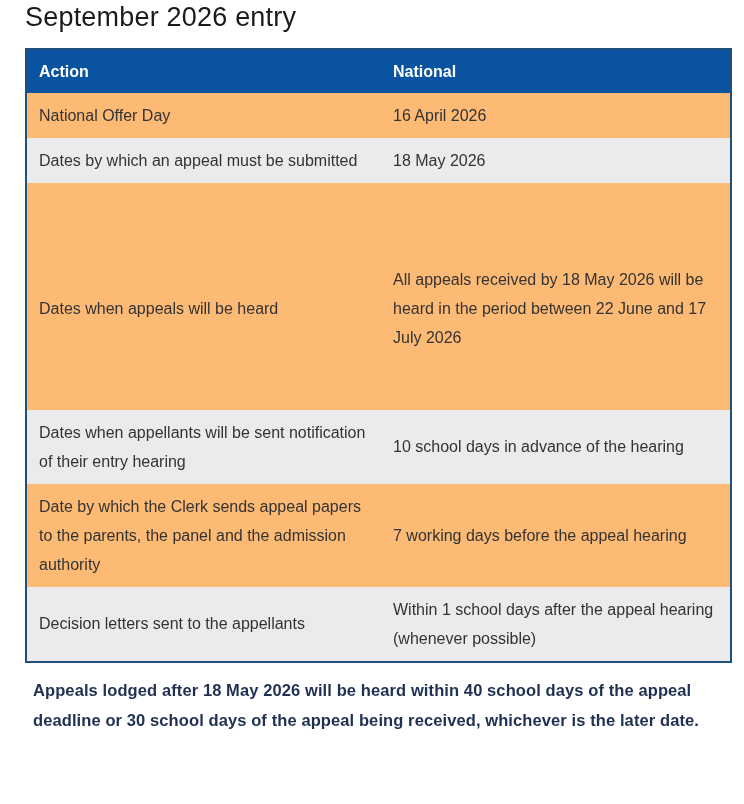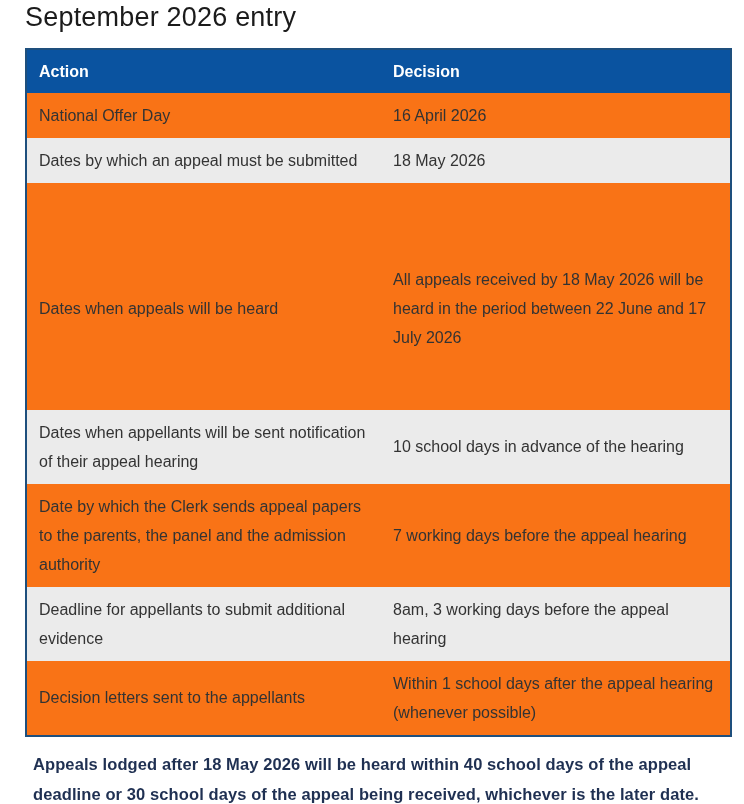--- a/index.html
+++ b/index.html
@@ -48,21 +48,21 @@
     background: var(--header-bg);
     color: var(--header-text);
     font-weight: 700;
     text-align: left;
     padding: 7px 12px;
     font-size: 16px;
   }
   table.deadlines td {
     padding: 8px 12px;
     vertical-align: middle;
-    background: #f97316;
+    background: #fdba74;
   }
   table.deadlines tr:nth-child(even) td {
     background: var(--row-alt-bg);
   }
   table.deadlines tr.tall td {
     padding-top: 82px;
     padding-bottom: 58px;
   }
   .footer-note {
     margin: 12px 0 0 8px;
@@ -80,47 +80,43 @@
   <h2 class="page-title">September 2026 entry</h2>
 
   <table class="deadlines">
     <colgroup>
       <col class="col-action">
       <col class="col-deadline">
     </colgroup>
     <thead>
       <tr>
         <th>Action</th>
-        <th>Decision</th>
+        <th>National</th>
       </tr>
     </thead>
     <tbody id="table-body">
         <tr>
           <td>National Offer Day</td>
           <td>16 April 2026</td>
         </tr>
         <tr>
           <td>Dates by which an appeal must be submitted</td>
           <td>18 May 2026</td>
         </tr>
         <tr class="tall">
           <td>Dates when appeals will be heard</td>
           <td>All appeals received by 18 May 2026 will be heard in the period between 22 June and 17 July 2026</td>
         </tr>
         <tr>
-          <td>Dates when appellants will be sent notification of their appeal hearing</td>
+          <td>Dates when appellants will be sent notification of their entry hearing</td>
           <td>10 school days in advance of the hearing</td>
         </tr>
         <tr>
           <td>Date by which the Clerk sends appeal papers to the parents, the panel and the admission authority</td>
           <td>7 working days before the appeal hearing</td>
-        </tr>
-        <tr>
-          <td>Deadline for appellants to submit additional evidence</td>
-          <td>8am, 3 working days before the appeal hearing</td>
         </tr>
         <tr>
           <td>Decision letters sent to the appellants</td>
           <td>Within 1 school days after the appeal hearing (whenever possible)</td>
         </tr>
       </tbody>
   </table>
 
   <p class="footer-note">Appeals lodged after 18 May 2026 will be heard within 40 school days of the appeal deadline or 30 school days of the appeal being received, whichever is the later date.</p>
 </div>

